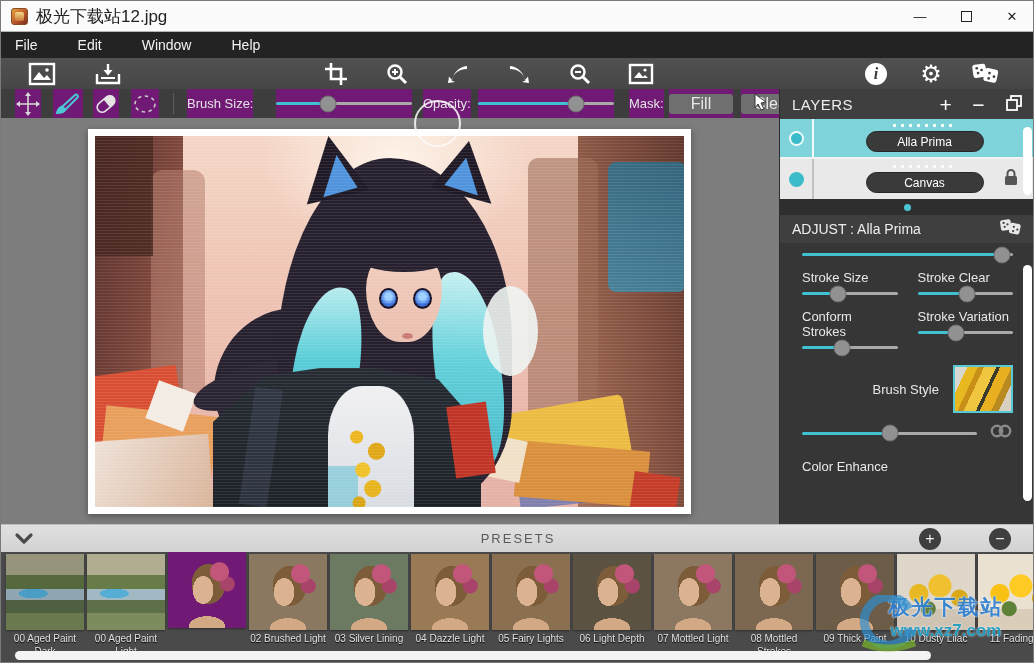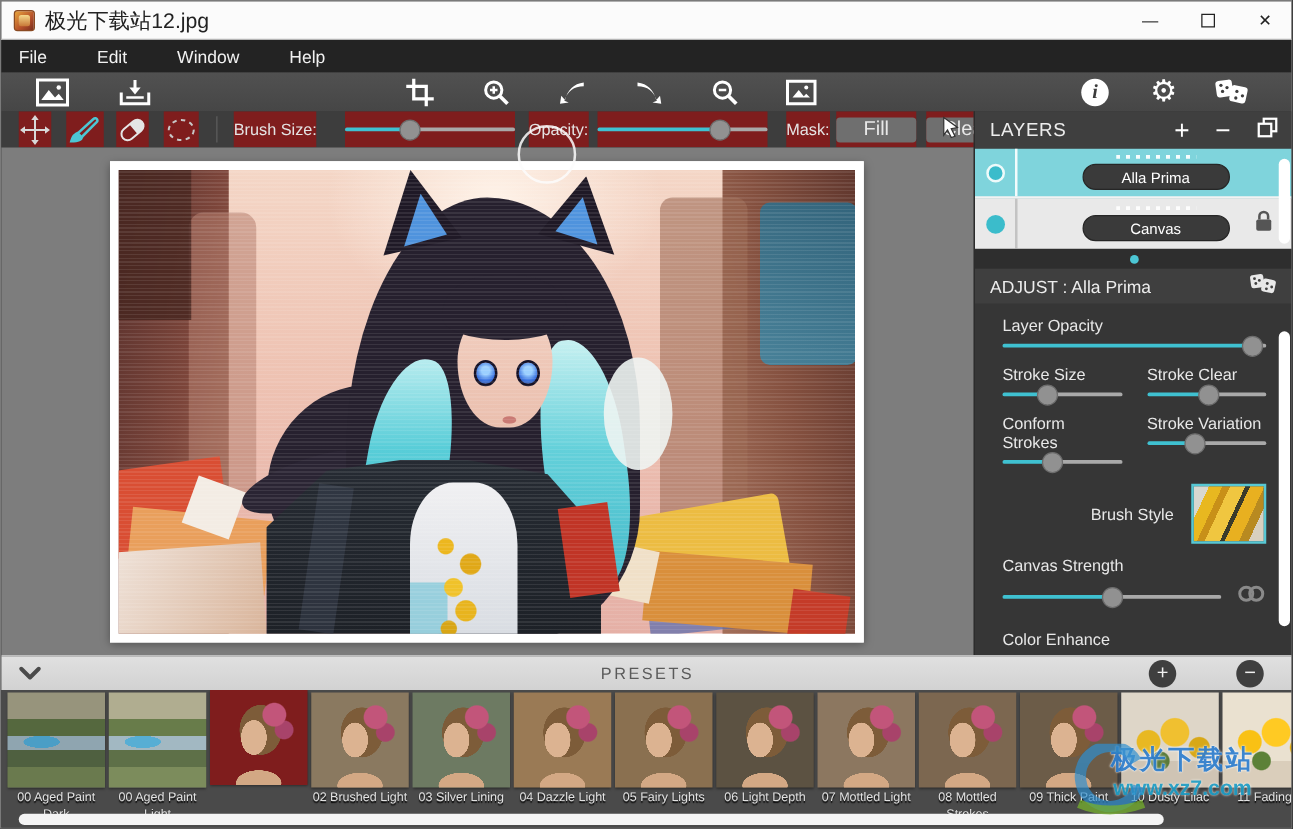--- a/index.html
+++ b/index.html
@@ -147,21 +147,21 @@
   .t1{background:
     radial-gradient(ellipse 24px 8px at 35% 52%,#57aed4 0 60%,transparent 61%),
     linear-gradient(180deg,#b0ad90 0 28%,#687c4a 28% 46%,#a2b8c2 46% 60%,#5e7048 60% 78%,#7c8c5c 78%);}
   .por{background-repeat:no-repeat;}
   .por{background-image:
     radial-gradient(circle at 66% 26%,#c2557a 0 9px,transparent 10px),
     radial-gradient(circle at 76% 42%,#a8436a 0 7px,transparent 8px),
     radial-gradient(ellipse 17px 23px at 45% 50%,#dcb391 0 60%,transparent 61%),
     radial-gradient(ellipse 28px 33px at 52% 42%,#7d5c39 0 60%,transparent 61%),
     radial-gradient(ellipse 30px 17px at 50% 98%,#d3a884 0 60%,transparent 61%);}
-  .t2{background-color:#7f1d1d;}
+  .t2{background-color:#701a75;}
   .t3{background-color:#8a7960;}
   .t4{background-color:#6d7a62;}
   .t5{background-color:#9a7a55;}
   .t6{background-color:#8a7050;}
   .t7{background-color:#5c5242;}
   .t8{background-color:#8c7760;}
   .t9{background-color:#7c6750;}
   .t10{background-color:#6c5c48;}
   .sun{background-image:
     radial-gradient(circle at 28% 52%,#e8b822 0 9px,transparent 10px),
@@ -440,21 +440,20 @@
             <rect x="15" y="7" width="15" height="15" rx="3" fill="#e8e8e8" transform="rotate(12 22 14)"></rect>
             <circle cx="21" cy="12" r="1.6" fill="#3f3f3f"></circle>
             <circle cx="26" cy="16" r="1.6" fill="#3f3f3f"></circle>
             <circle cx="20" cy="18" r="1.6" fill="#3f3f3f"></circle>
           </svg>
       </span>
     </div>
 
     <div class="adjustbody">
       <div class="sgroup">
-        <div class="slabel">Layer Opacity</div>
         <div class="slider" style="--v: 95;">
             <span class="knob"></span>
           </div>
       </div>
       <div class="tworow">
         <div class="sgroup">
           <div class="slabel">Stroke Size</div>
           <div class="slider" style="--v: 38;">
               <span class="knob"></span>
             </div>
@@ -477,21 +476,20 @@
           <div class="slabel">Stroke Variation</div>
           <div class="slider" style="--v: 40;">
               <span class="knob"></span>
             </div>
         </div>
       </div>
       <div class="brushstylerow">
         <span class="bs-label">Brush Style</span>
         <span class="bs-thumb"></span>
       </div>
-      <div class="slabel">Canvas Strength</div>
       <div class="linkrow">
         <div class="slider" style="--v: 50;">
             <span class="knob"></span>
           </div>
         <span>
           <svg width="24" height="16" viewBox="0 0 24 16">
               <circle cx="8" cy="8" r="5.2" fill="none" stroke="#8a8a8a" stroke-width="2.4"></circle>
               <circle cx="16" cy="8" r="5.2" fill="none" stroke="#8a8a8a" stroke-width="2.4"></circle>
             </svg>
         </span>

